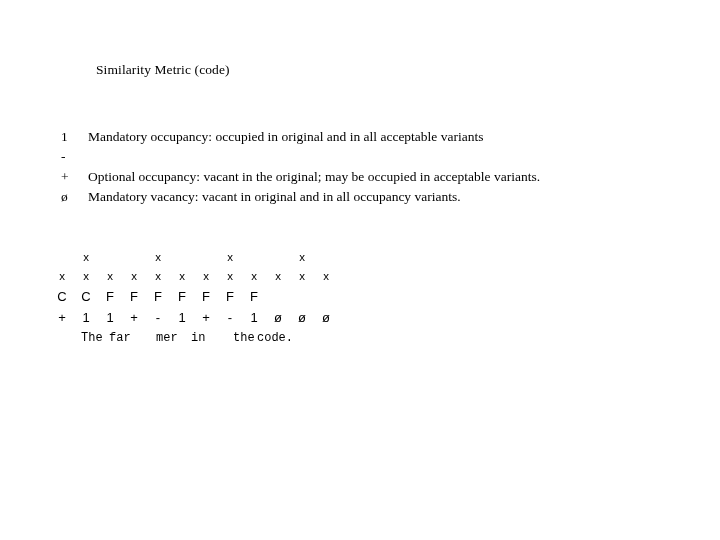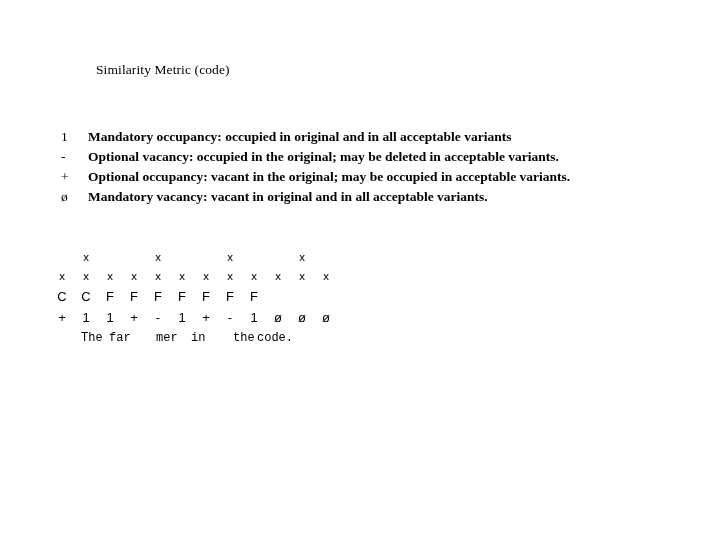--- a/index.html
+++ b/index.html
@@ -59,21 +59,20 @@
     left: 1px;
     top: 0;
     width: 24px;
     text-align: left;
   }
   .occ-text {
     position: absolute;
     left: 28px;
     top: 0;
     white-space: nowrap;
-    font-weight: bold;
   }
 
   
   .applied-block {
     position: absolute;
     left: 60px;
     top: 248px;
   }
   .applied-heading {
     font-size: 13.5px;
@@ -138,29 +137,28 @@
   <div class="title">Similarity Metric (code)</div>
 
   <div class="occupancy-block">
 
     <div class="occ-row">
       <span class="occ-marker">1</span>
       <span class="occ-text">Mandatory occupancy: occupied in original and in all acceptable variants</span>
     </div>
     <div class="occ-row">
       <span class="occ-marker">-</span>
-      <span class="occ-text">Optional vacancy: occupied in the original; may be deleted in acceptable variants.</span>
     </div>
     <div class="occ-row">
       <span class="occ-marker">+</span>
       <span class="occ-text">Optional occupancy: vacant in the original; may be occupied in acceptable variants.</span>
     </div>
     <div class="occ-row">
       <span class="occ-marker">ø</span>
-      <span class="occ-text">Mandatory vacancy: vacant in original and in all acceptable variants.</span>
+      <span class="occ-text">Mandatory vacancy: vacant in original and in all occupancy variants.</span>
     </div>
   </div>
 
   <div class="applied-block">
 
     <div class="grid-rows">
       <div class="grid-row row-marks-top" id="row-marks-top">
           <span class="cell" style="left: 19px;">x</span>
           <span class="cell" style="left: 91px;">x</span>
           <span class="cell" style="left: 163px;">x</span>

